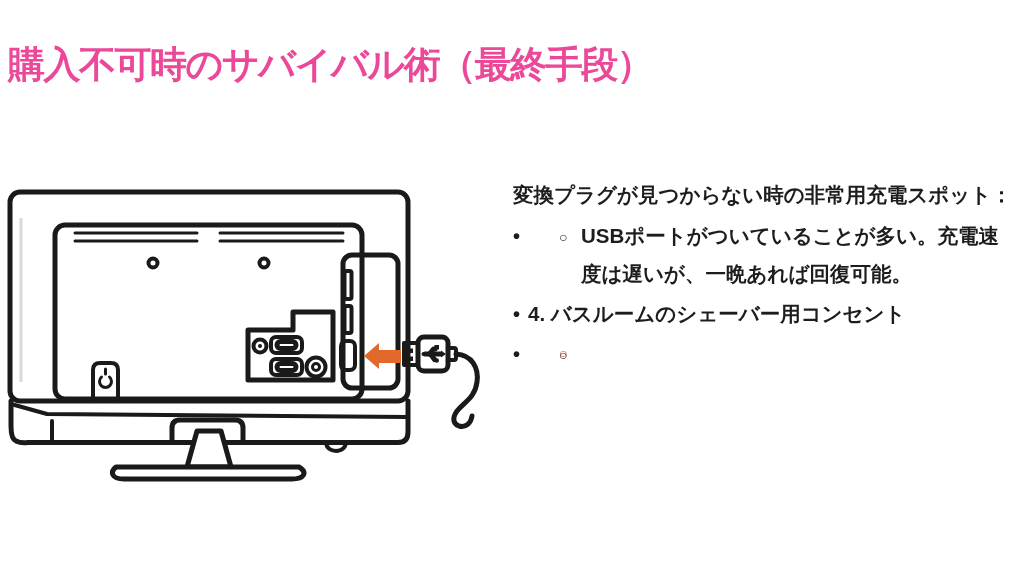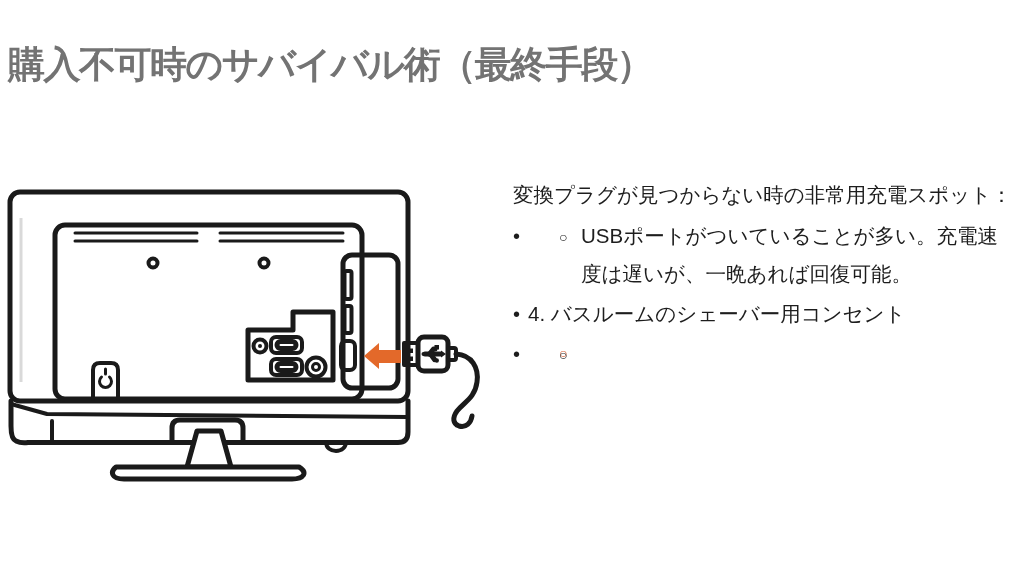--- a/index.html
+++ b/index.html
@@ -2,27 +2,27 @@
 <html><head>
 <meta charset="utf-8">
 <style>
   html,body{margin:0;padding:0;}
   body{
     width:1024px;height:576px;background:#ffffff;position:relative;overflow:hidden;
     font-family:"Liberation Sans","DejaVu Sans",sans-serif;
   }
   .title{
     position:absolute;left:8px;top:40px;margin:0;
-    font-size:37px;font-weight:800;letter-spacing:-1.5px;color:#737373;
+    font-size:37px;font-weight:800;letter-spacing:-1.5px;color:#ec4899;
     white-space:nowrap;
   }
   .tv-art{position:absolute;left:0;top:170px;width:500px;height:340px;}
   .content{
     position:absolute;left:513px;top:176px;width:506px;
-    font-size:20.5px;font-weight:400;line-height:38px;color:#1d1d1d;
+    font-size:20.5px;font-weight:700;line-height:38px;color:#1d1d1d;
   }
   .intro{margin:0 0 3px 0;}
   .label-row{position:relative;padding-left:15px;margin-top:2px;}
   .dot{position:absolute;left:0;top:0;font-size:20px;}
   .detail-row{position:relative;padding-left:68px;}
   .detail-text{display:inline-block;max-width:436px;vertical-align:top;}
   .ring{position:absolute;left:46px;top:1px;font-size:14px;}
   .warning{color:#d55f36;}
   
   .ink{fill:none;stroke:#1a1a1a;stroke-width:5;stroke-linejoin:round;stroke-linecap:round;}

